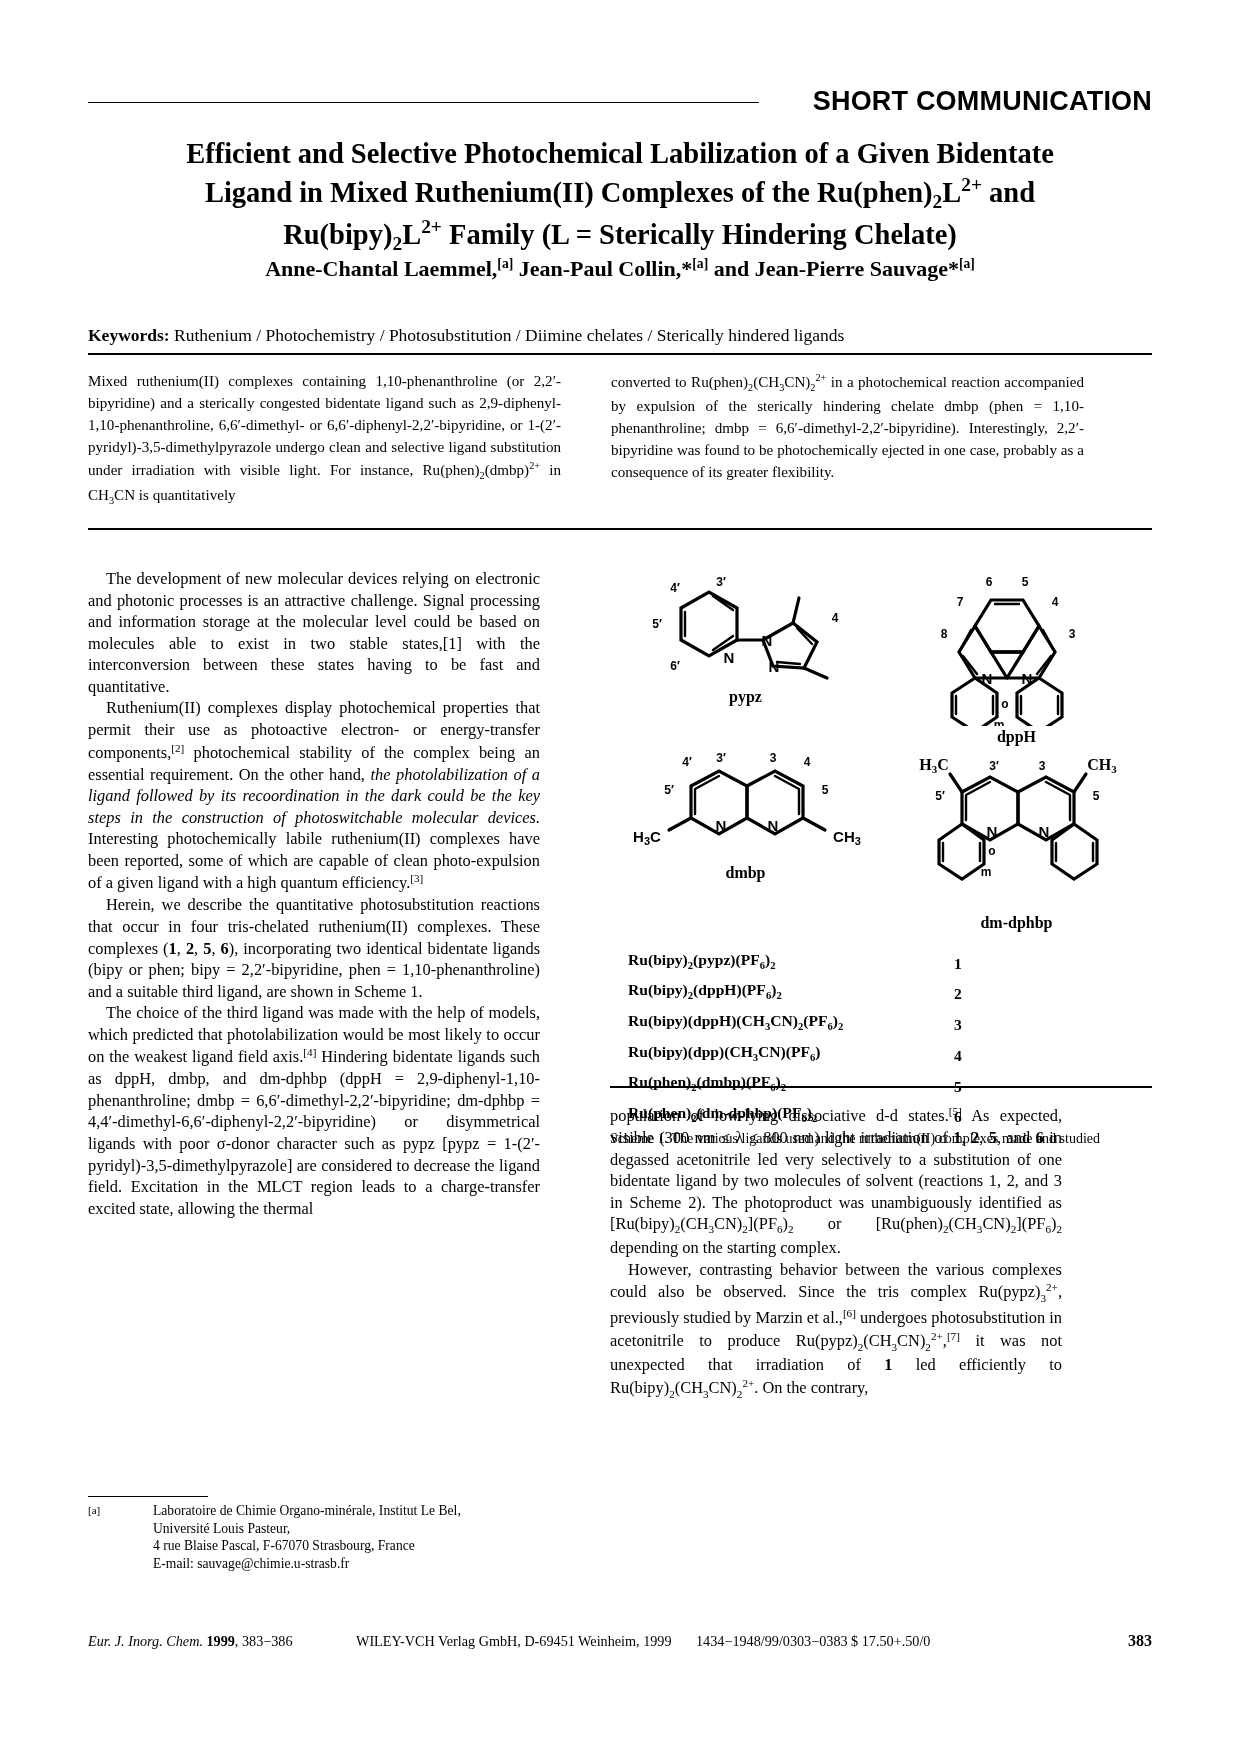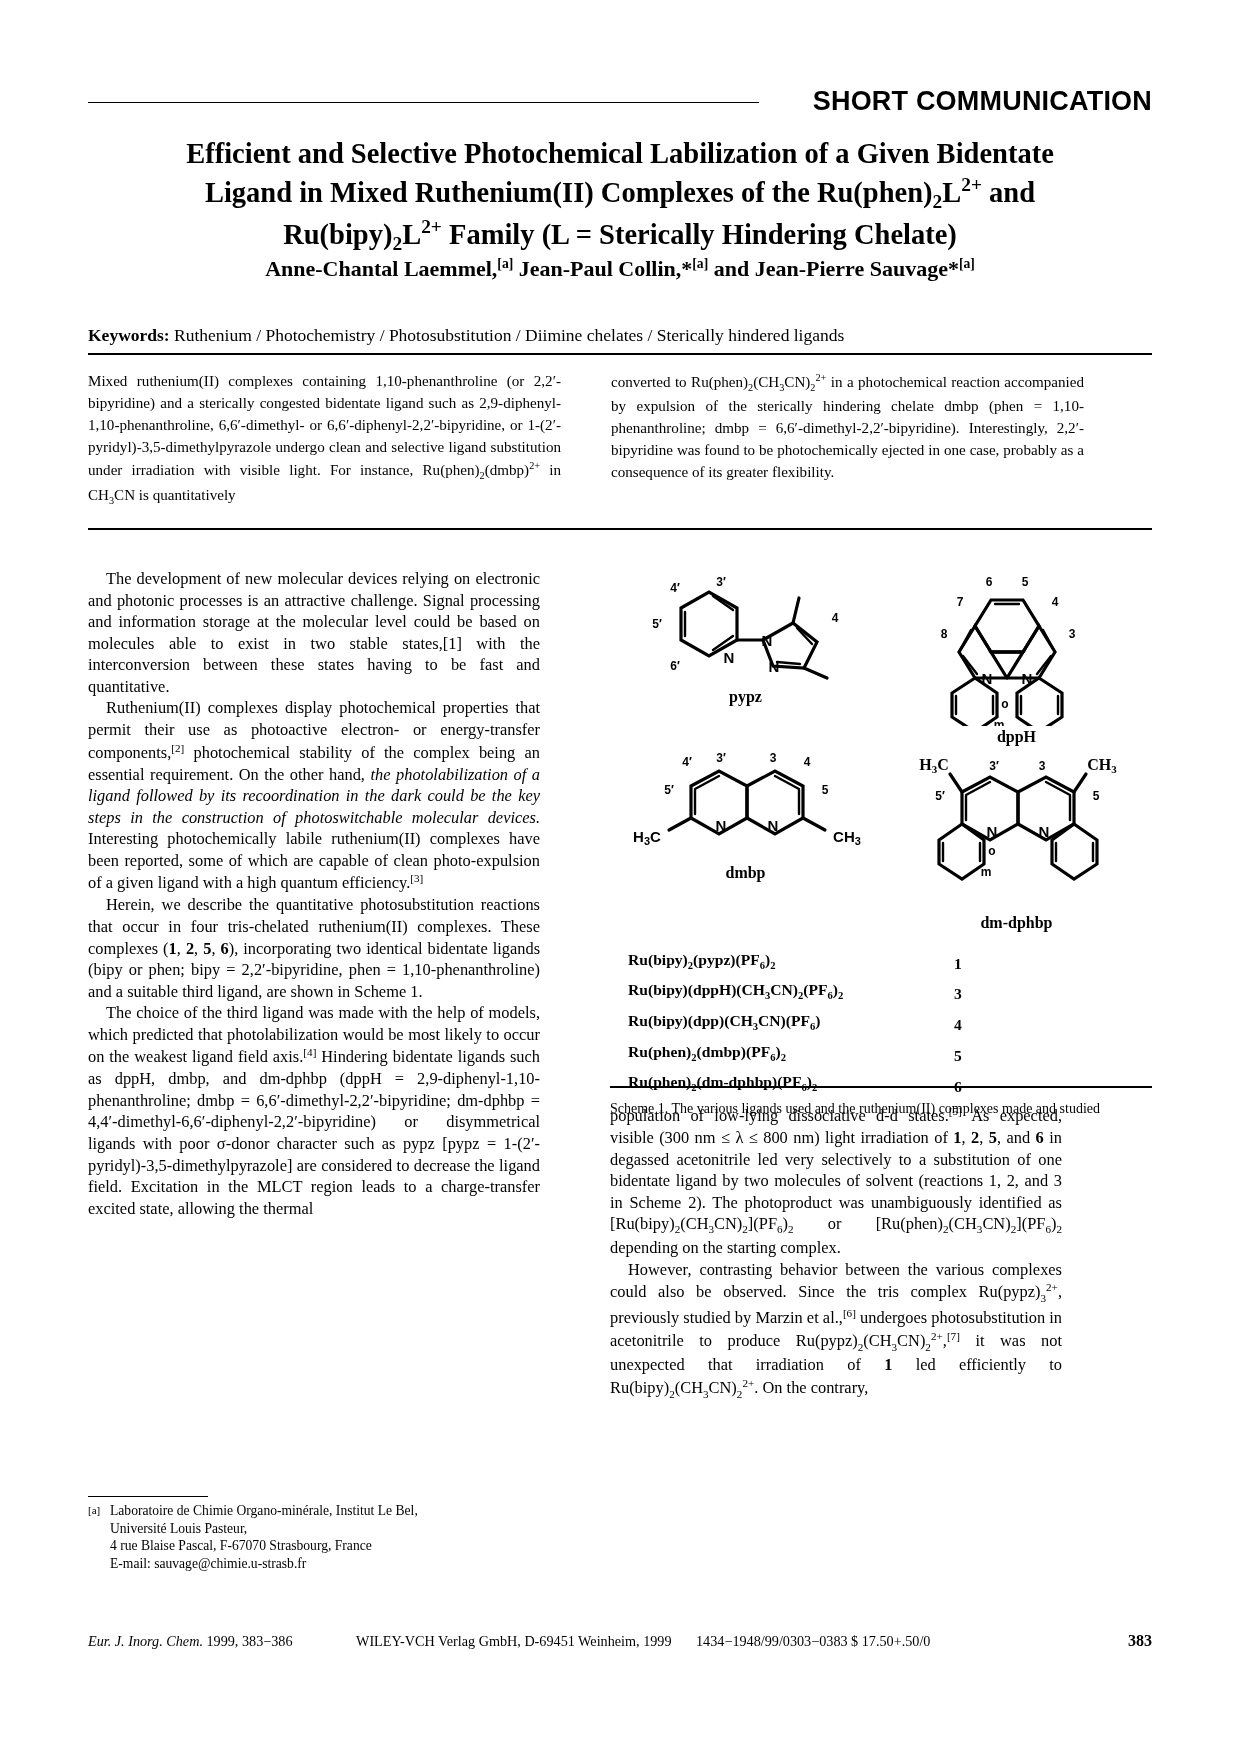--- a/index.html
+++ b/index.html
@@ -80,21 +80,21 @@
   
   .footnote {
     position:absolute; left:88px; top:1496px; width:452px;
     font-size:13.6px; line-height:1.30;
   }
   .footnote .fn-rule {
     width:120px; border-bottom:1.3px solid #000; margin-bottom:5px;
   }
   .footnote .fn-body { display:flex; }
   .footnote .fn-mark { width:22px; font-size:11px; vertical-align:super; padding-top:1px;}
-  .footnote .fn-text { flex:1; }
+  .footnote .fn-text { flex:1;margin-left:43px; }
 
   
   .scheme {
     position:absolute; left:610px; top:566px; width:542px;
   }
   .struct-grid {
     display:grid; grid-template-columns:1fr 1fr;
     row-gap:6px;
   }
   .struct-cell { text-align:center; position:relative; }
@@ -136,21 +136,21 @@
   .footer {
     position:absolute; left:88px; top:1632px; width:1064px;
     font-size:14.2px;
     display:flex; align-items:baseline;
   }
   .footer .f1 { width:268px; }
   .footer .f2 { width:340px; text-align:left; }
   .footer .f3 { flex:1; text-align:left; }
   .footer .f4 { width:58px; text-align:right; font-weight:bold; font-size:16px;}
   .footer i { font-style:italic; }
-  .footer b { font-weight:normal; }
+  .footer b { font-weight:bold; }
 </style>
 </head>
 <body>
 
 <div class="page">
 
   <div class="header-row">
     <div class="header-rule"></div>
     <div class="header-title">SHORT COMMUNICATION</div>
   </div>
@@ -356,20 +356,24 @@
         <div class="struct-name">dm-dphbp</div>
       </div>
     </div>
 
     <div class="complex-list">
       <div class="complex-row">
         <div class="complex-formula">Ru(bipy)<sub>2</sub>(pypz)(PF<sub>6</sub>)<sub>2</sub></div>
         <div class="complex-num">1</div>
       </div>
       <div class="complex-row">
+        <div class="complex-formula">Ru(bipy)<sub>2</sub>(dppH)(PF<sub>6</sub>)<sub>2</sub></div>
+        <div class="complex-num">2</div>
+      </div>
+      <div class="complex-row">
         <div class="complex-formula">Ru(bipy)(dppH)(CH<sub>3</sub>CN)<sub>2</sub>(PF<sub>6</sub>)<sub>2</sub></div>
         <div class="complex-num">3</div>
       </div>
       <div class="complex-row">
         <div class="complex-formula">Ru(bipy)(dpp)(CH<sub>3</sub>CN)(PF<sub>6</sub>)</div>
         <div class="complex-num">4</div>
       </div>
       <div class="complex-row">
         <div class="complex-formula">Ru(phen)<sub>2</sub>(dmbp)(PF<sub>6</sub>)<sub>2</sub></div>
         <div class="complex-num">5</div>

